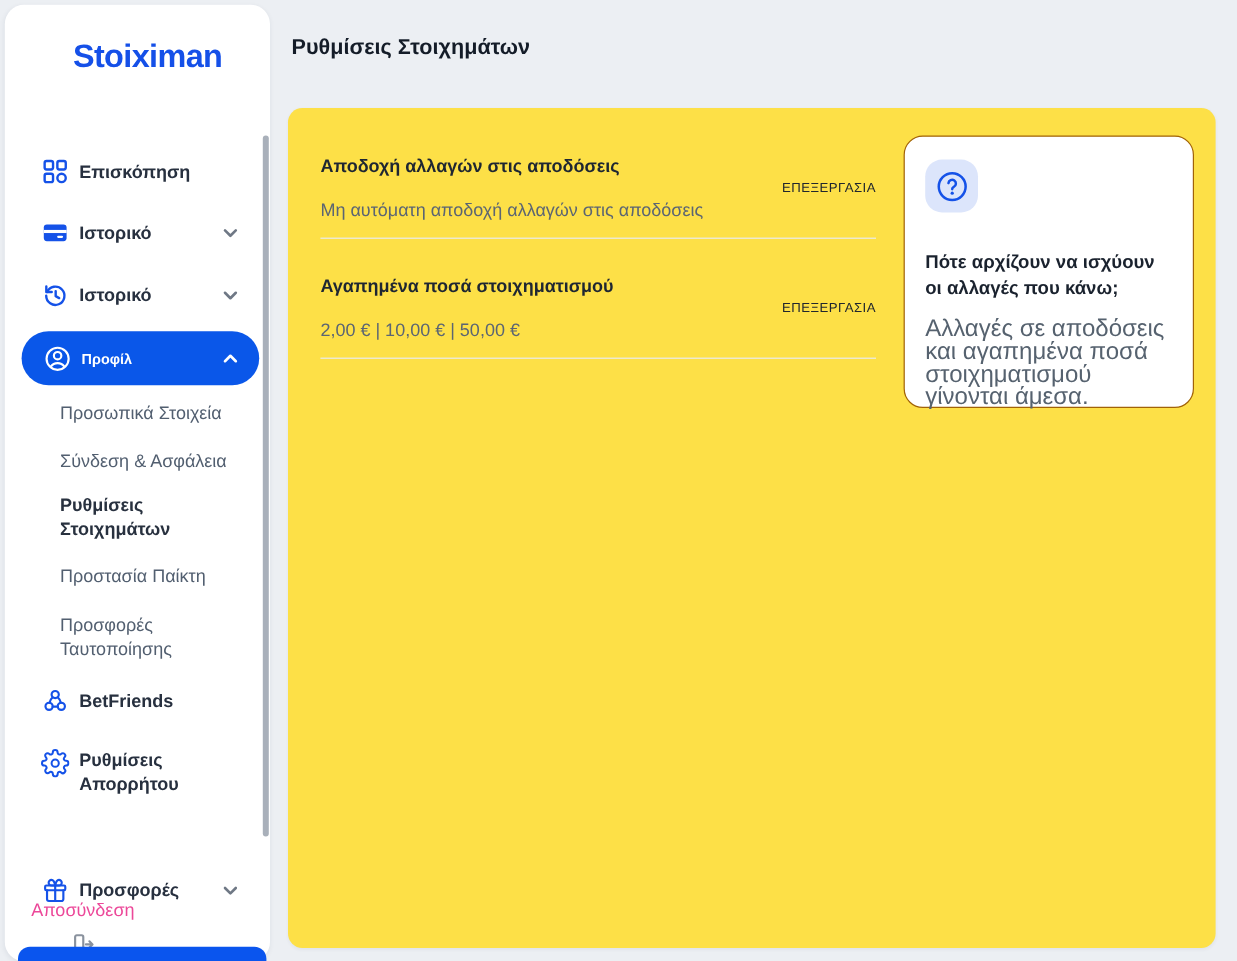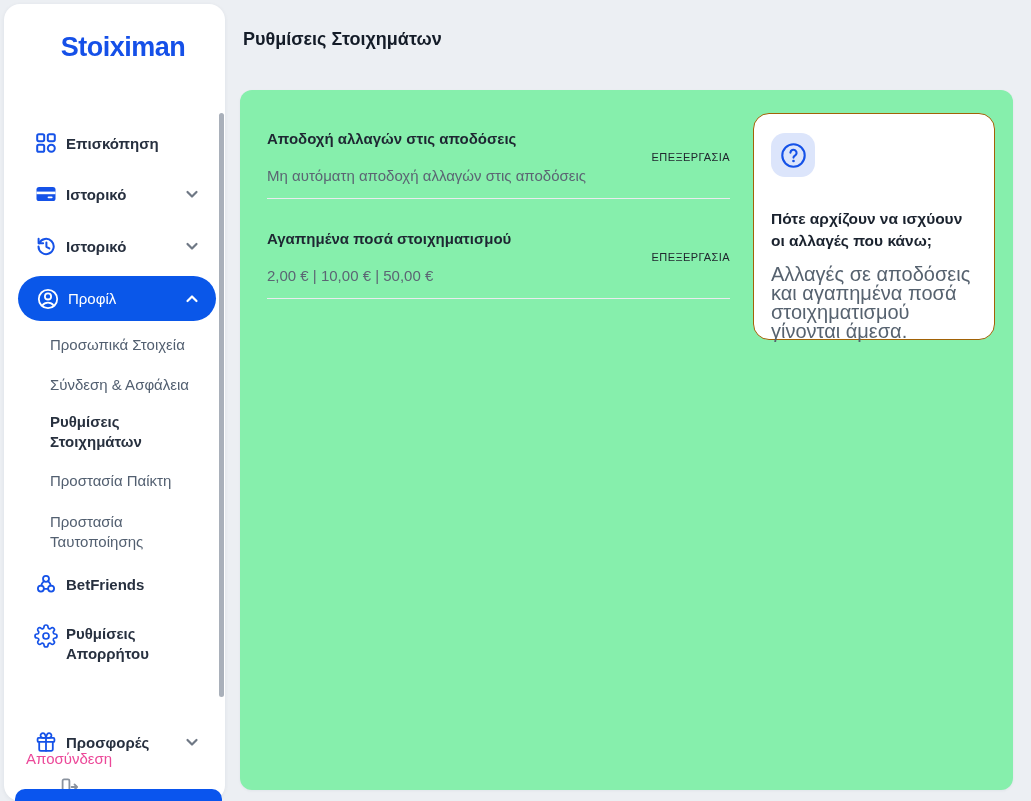--- a/index.html
+++ b/index.html
@@ -23,21 +23,21 @@
   }
   .nav-item { position:absolute; left:0; width:221px; height:28px; display:flex; align-items:center; cursor:pointer; }
   .nav-item .nicon { position:absolute; left:30px; width:24px; height:24px; color:#1552e8; }
   .nav-item .nlabel { position:absolute; left:62px; font-size:15px; font-weight:700; color:#27303f; }
   .nav-item .chev { position:absolute; left:180px; width:16px; height:16px; color:#6f7885; }
   .pill {
     position:absolute; left:14px; top:272px; width:198px; height:45px;
     background:#0a57e9; border-radius:22.5px; display:flex; align-items:center; cursor:pointer;
   }
   .pill .nicon { position:absolute; left:18px; width:24px; height:24px; color:#ffffff; }
-  .pill .nlabel { position:absolute; left:50px; font-size:15px; font-weight:400; color:#ffffff; }
+  .pill .nlabel { position:absolute; left:50px; font-size:12px; font-weight:700; color:#ffffff; }
   .pill .chev { position:absolute; left:166px; width:16px; height:16px; color:#ffffff; }
   .sub-item {
     position:absolute; left:46px; width:154px; font-size:15px; line-height:20px;
     color:#525f70; cursor:pointer;
   }
   .sub-item.current { font-weight:700; color:#28313f; }
   .logout {
     position:absolute; left:22px; top:746px; display:flex; align-items:center; gap:8px;
     font-size:15px; color:#ec4899; cursor:pointer;flex-direction:column;
   }
@@ -50,21 +50,21 @@
     position:absolute; left:11px; top:785px; width:207px; height:12px;
     background:#0a55ee; border-radius:10px 10px 0 0;
   }
   
   .page-title {
     position:absolute; left:243px; top:29px;
     font-size:18px; font-weight:800; color:#141c28;
   }
   .main-card {
     position:absolute; left:240px; top:90px; width:773px; height:700px;
-    background:#86efac; border-radius:12px;
+    background:#fde047; border-radius:12px;
     box-shadow:0 1px 3px rgba(25,39,70,.05);
   }
   .settings-rows { position:absolute; left:27px; top:9px; width:463px; }
   .setting-row {
     display:flex; align-items:center;
     padding:30px 0 13px; border-bottom:1px solid #e9ebef;
   }
   .setting-texts { flex:1; }
   .setting-title { font-size:15px; font-weight:700; color:#1e2632; line-height:19px; }
   .setting-sub { font-size:15px; color:#5b6573; line-height:19px; margin-top:18px; }
@@ -153,21 +153,21 @@
       <svg viewBox="0 0 16 16" fill="none" stroke="currentColor" stroke-width="2.2" stroke-linecap="round" stroke-linejoin="round">
           <path d="M3.5 10 L8 5.5 L12.5 10"></path>
         </svg>
     </span>
   </div>
 
   <div class="sub-item" style="top:331px;">Προσωπικά Στοιχεία</div>
   <div class="sub-item" style="top:371px;">Σύνδεση &amp; Ασφάλεια</div>
   <div class="sub-item current" style="top:408px;">Ρυθμίσεις Στοιχημάτων</div>
   <div class="sub-item" style="top:467px;">Προστασία Παίκτη</div>
-  <div class="sub-item" style="top:508px;">Προστασία Ταυτοποίησης</div>
+  <div class="sub-item" style="top:508px;">Προσφορές Ταυτοποίησης</div>
 
   <div class="nav-item" style="top:566px;">
     <span class="nicon">
       <svg viewBox="0 0 24 24" fill="none" stroke="currentColor" stroke-width="1.8" stroke-linecap="round">
         <circle cx="12" cy="6.8" r="3"></circle>
         <circle cx="6.9" cy="16.6" r="3"></circle>
         <circle cx="17.1" cy="16.6" r="3"></circle>
         <path d="M9.9 9.1 Q7.6 11.2 7.2 13.7 M14.1 9.1 Q16.4 11.2 16.8 13.7 M9.9 16.9 L14.1 16.9"></path>
       </svg>
     </span>

